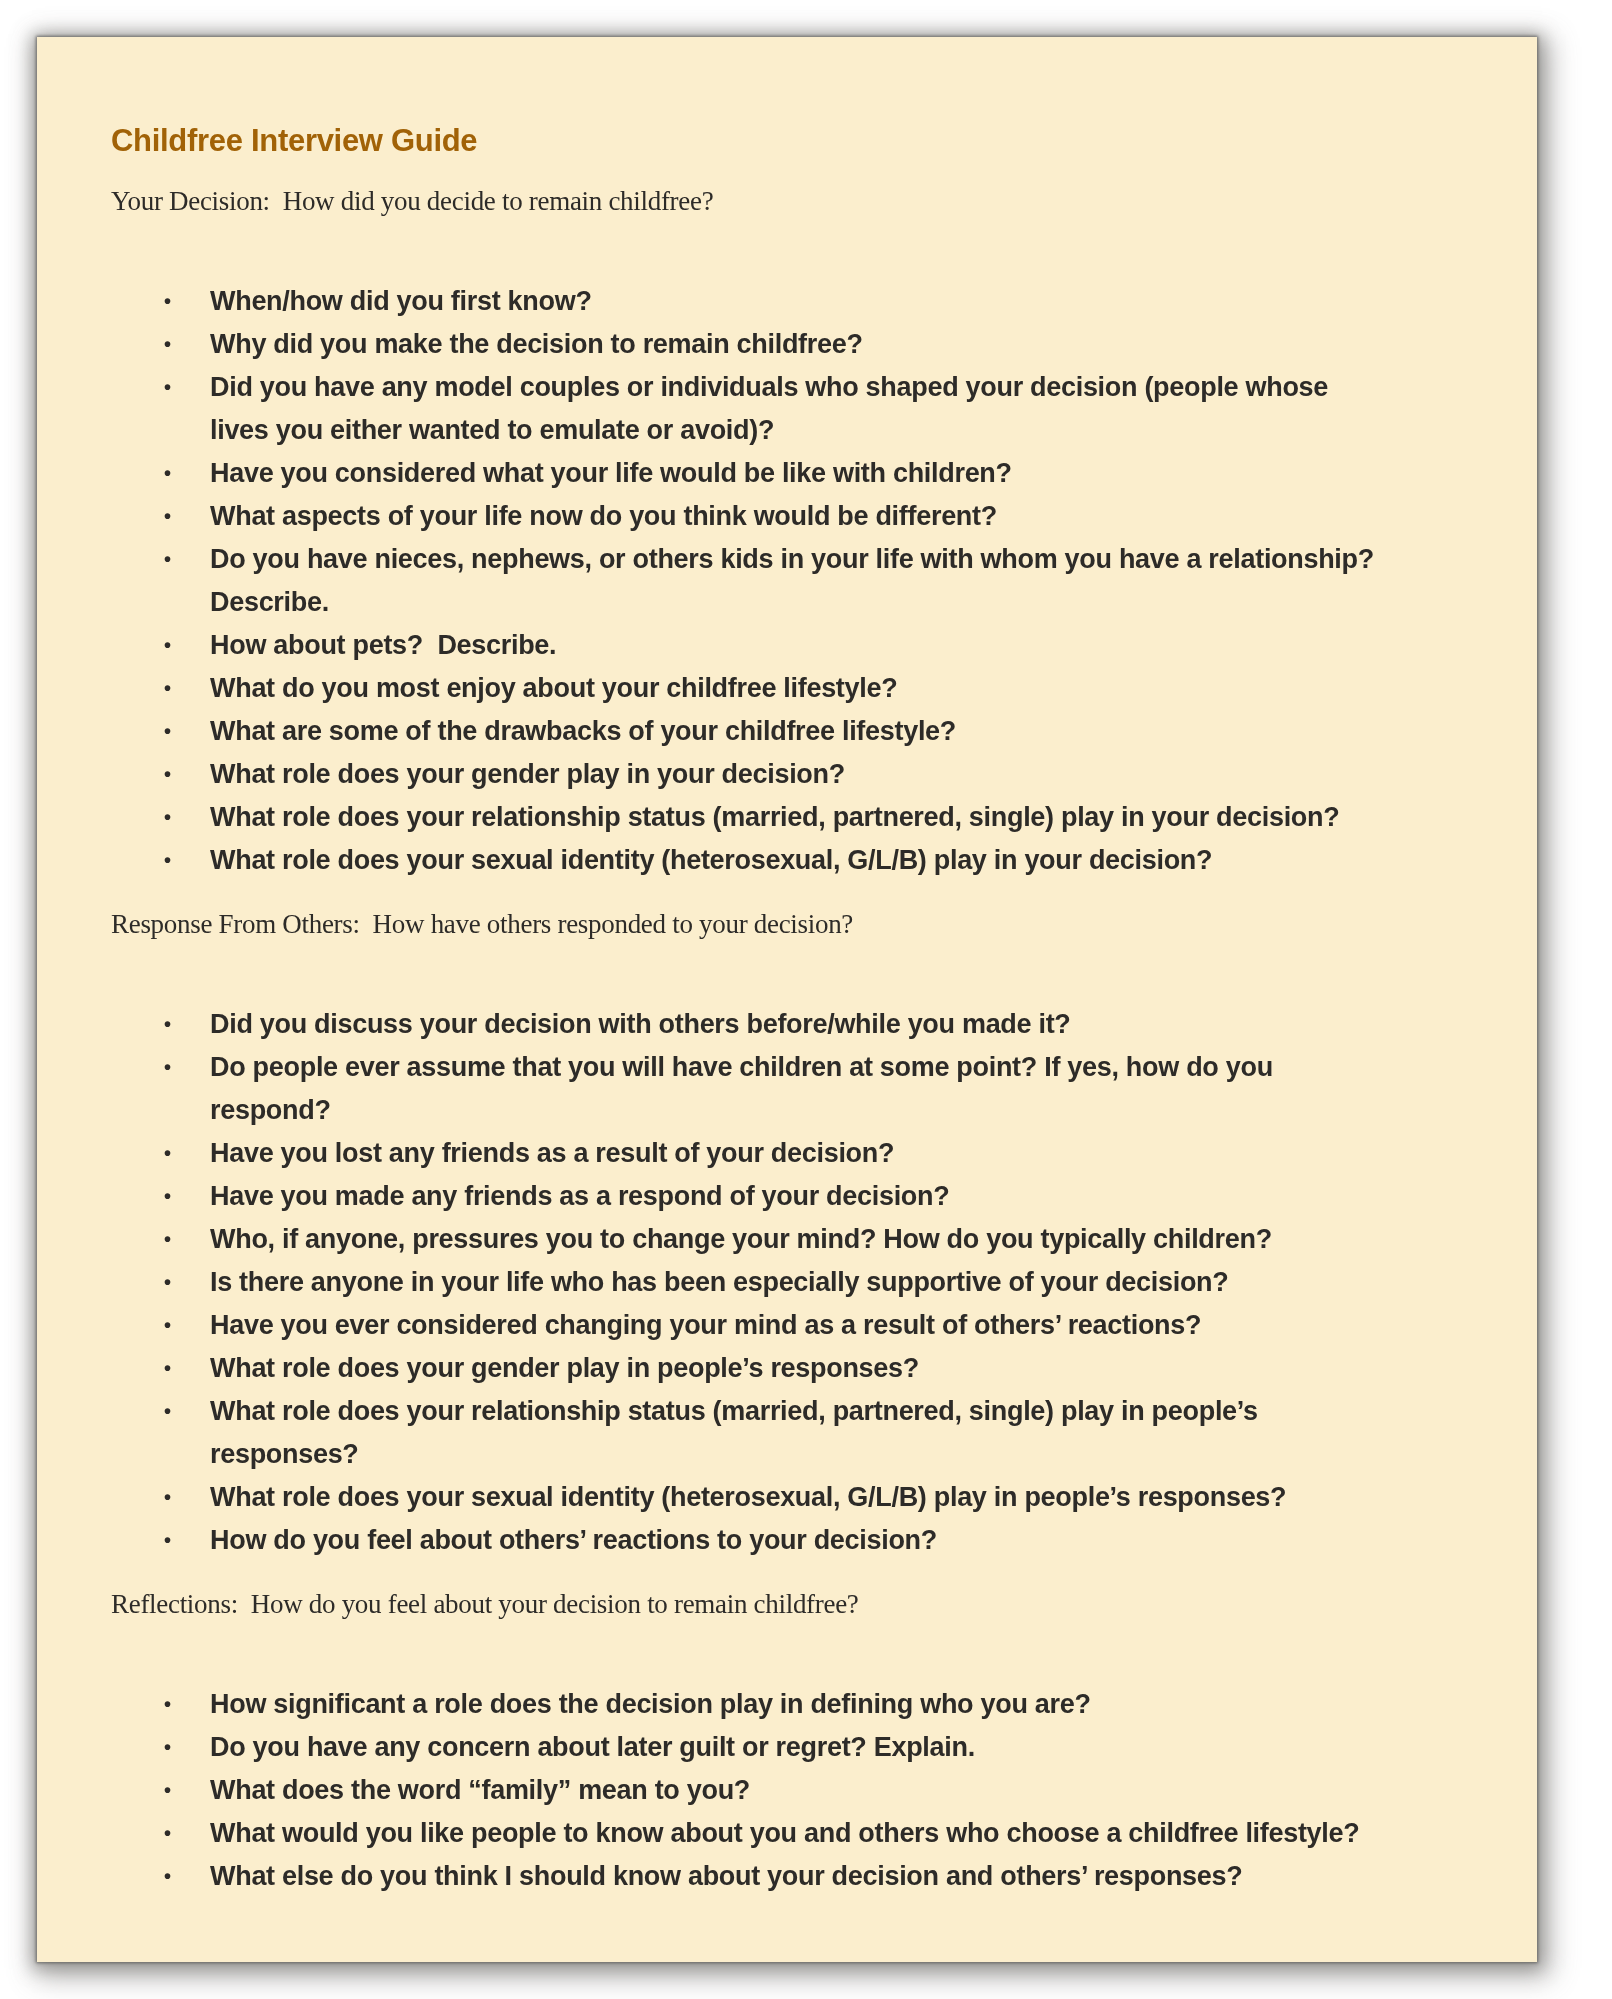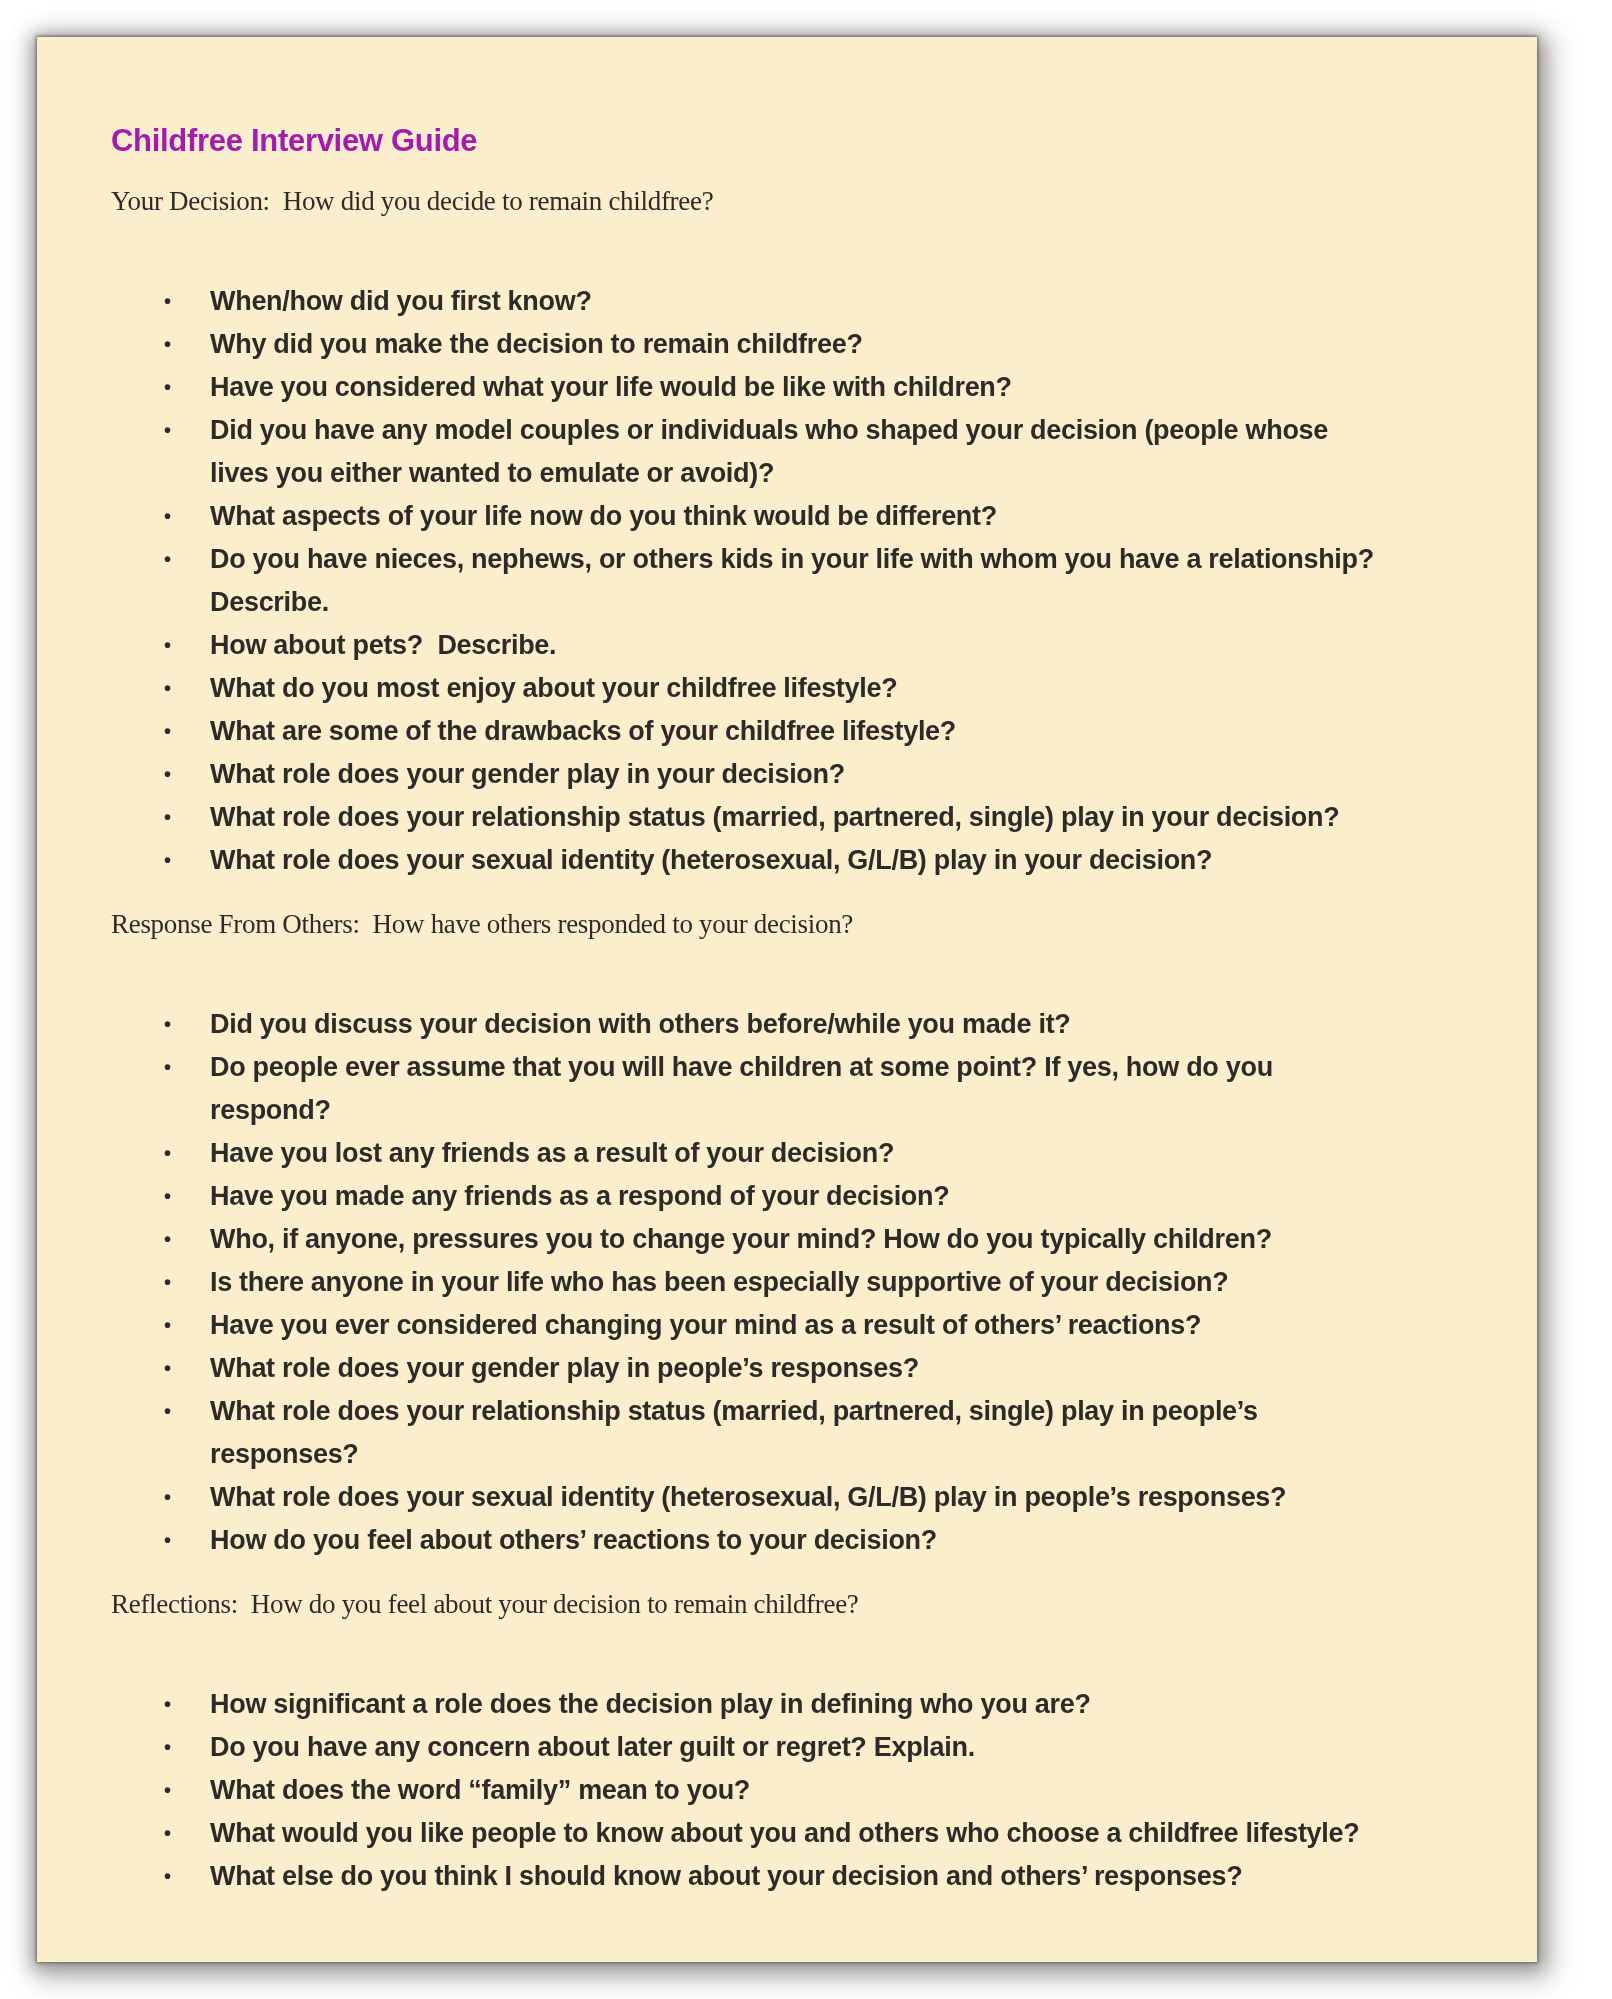--- a/index.html
+++ b/index.html
@@ -36,21 +36,21 @@
     color: #2d2b28;
     font-size: 27px;
     line-height: 43px;
     letter-spacing: -0.3px;
   }
   .doc-title {
     font-size: 31px;
     font-weight: 700;
     line-height: 36px;
     margin: 0 0 3px 0;
-    color: #a21caf;
+    color: #a16207;
   }
   .section-header {
     margin: 21px 0 0 0;
     white-space: pre-wrap;
     font-family: Liberation Serif, serif;
   }
   ul.bullets {
     list-style: none;
     margin: 57px 0 0 51px;
     padding: 0;
@@ -81,23 +81,23 @@
   <div class="page">
     <div class="content">
 
       <h1 class="doc-title">Childfree Interview Guide</h1>
 
       <section>
         <p class="section-header">Your Decision:  How did you decide to remain childfree?</p>
         <ul class="bullets">
             <li><span class="li-text">When/how did you first know?</span></li>
             <li><span class="li-text">Why did you make the decision to remain childfree?</span></li>
-            <li><span class="li-text">Have you considered what your life would be like with children?</span></li>
             <li><span class="li-text">Did you have any model couples or individuals who shaped your decision (people whose
 lives you either wanted to emulate or avoid)?</span></li>
+            <li><span class="li-text">Have you considered what your life would be like with children?</span></li>
             <li><span class="li-text">What aspects of your life now do you think would be different?</span></li>
             <li><span class="li-text">Do you have nieces, nephews, or others kids in your life with whom you have a relationship?
 Describe.</span></li>
             <li><span class="li-text">How about pets?  Describe.</span></li>
             <li><span class="li-text">What do you most enjoy about your childfree lifestyle?</span></li>
             <li><span class="li-text">What are some of the drawbacks of your childfree lifestyle?</span></li>
             <li><span class="li-text">What role does your gender play in your decision?</span></li>
             <li><span class="li-text">What role does your relationship status (married, partnered, single) play in your decision?</span></li>
             <li><span class="li-text">What role does your sexual identity (heterosexual, G/L/B) play in your decision?</span></li>
           </ul>

